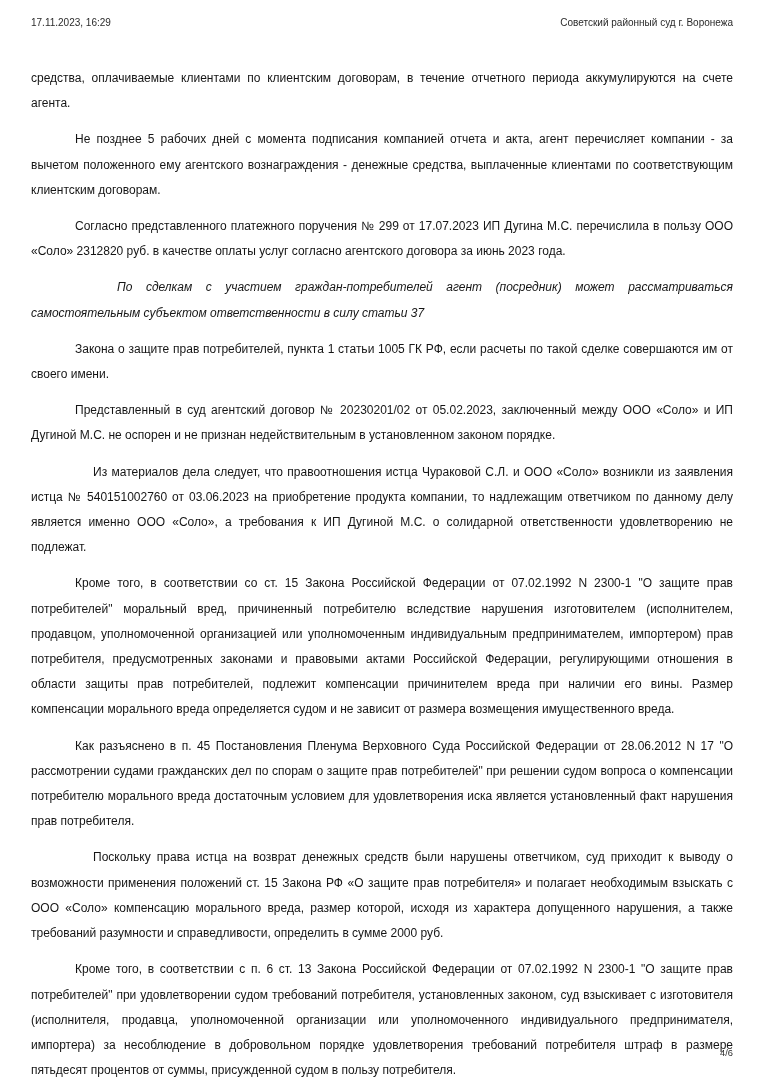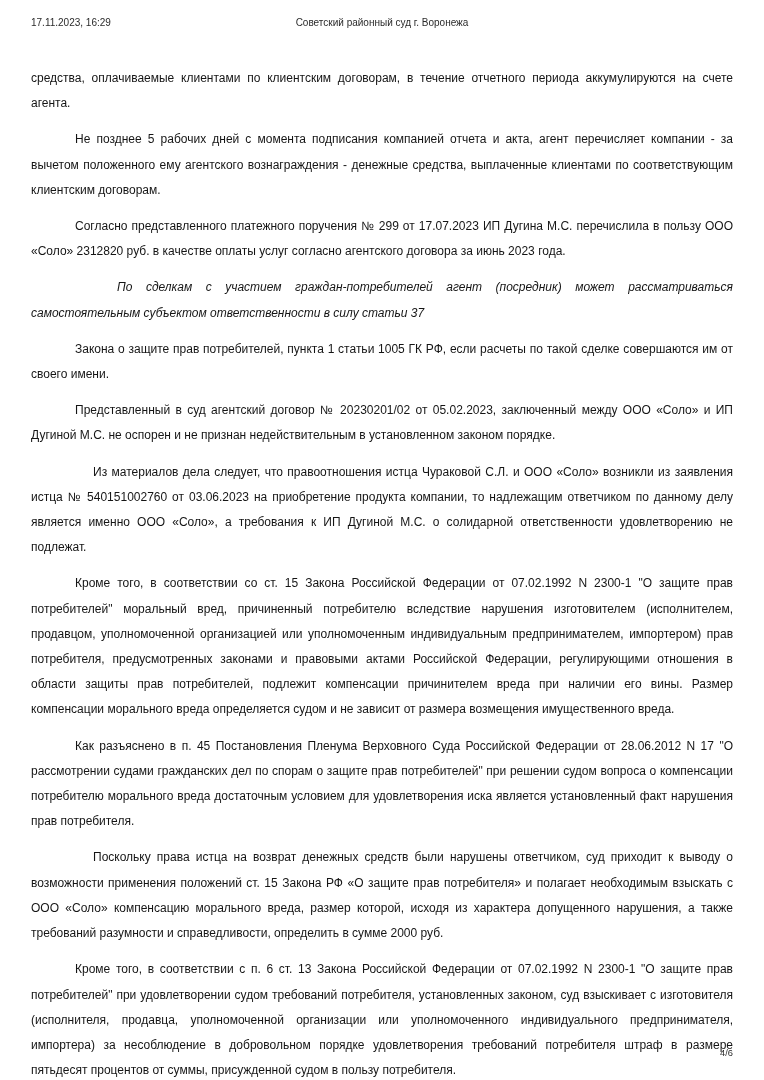--- a/index.html
+++ b/index.html
@@ -37,21 +37,21 @@
   .page-header .hdr-date {
     position: absolute;
     left: 0;
     top: 0;
   }
   .page-header .hdr-title {
     position: absolute;
     left: 0;
     right: 0;
     top: 0;
-    text-align: center;
+    text-align: right;
   }
 
   
   .doc-body {
     position: absolute;
     top: 66px;
     left: 31px;
     width: 702px;
   }
 

